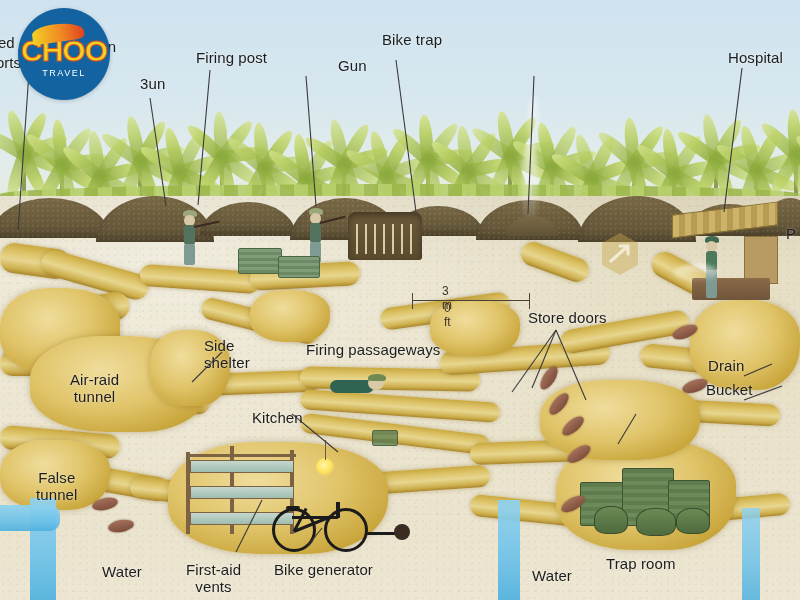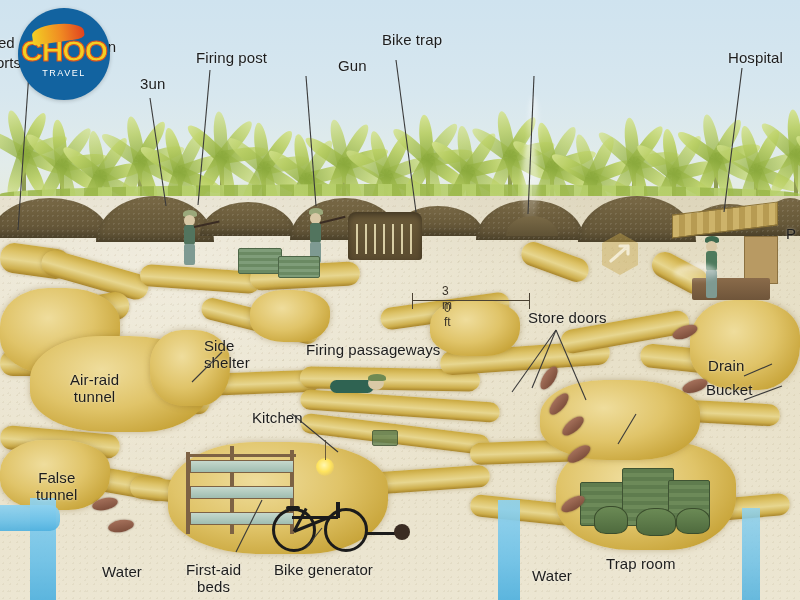--- a/index.html
+++ b/index.html
@@ -655,21 +655,21 @@
   <div class="label" style="left:306px; top:342px;">Firing passageways</div>
   <div class="label" style="left:252px; top:410px;">Kitchen</div>
   <div class="label" style="left:528px; top:310px;">Store doors</div>
   <div class="label" style="left:708px; top:358px;">Drain</div>
   <div class="label" style="left:706px; top:382px;">Bucket</div>
 
   <div class="label" style="left:36px; top:470px; text-align:center;">False
 tunnel</div>
   <div class="label" style="left:102px; top:564px;">Water</div>
   <div class="label" style="left:186px; top:562px; text-align:center;">First-aid
-beds</div>
+vents</div>
   <div class="label" style="left:274px; top:562px;">Bike generator</div>
   <div class="label" style="left:532px; top:568px;">Water</div>
   <div class="label" style="left:606px; top:556px;">Trap room</div>
 
   <div class="logo" style="left:18px; top:8px;">
     <div class="flame"></div>
     <div class="word">CHOO</div>
     <div class="sub">TRAVEL</div>
   </div>
 

